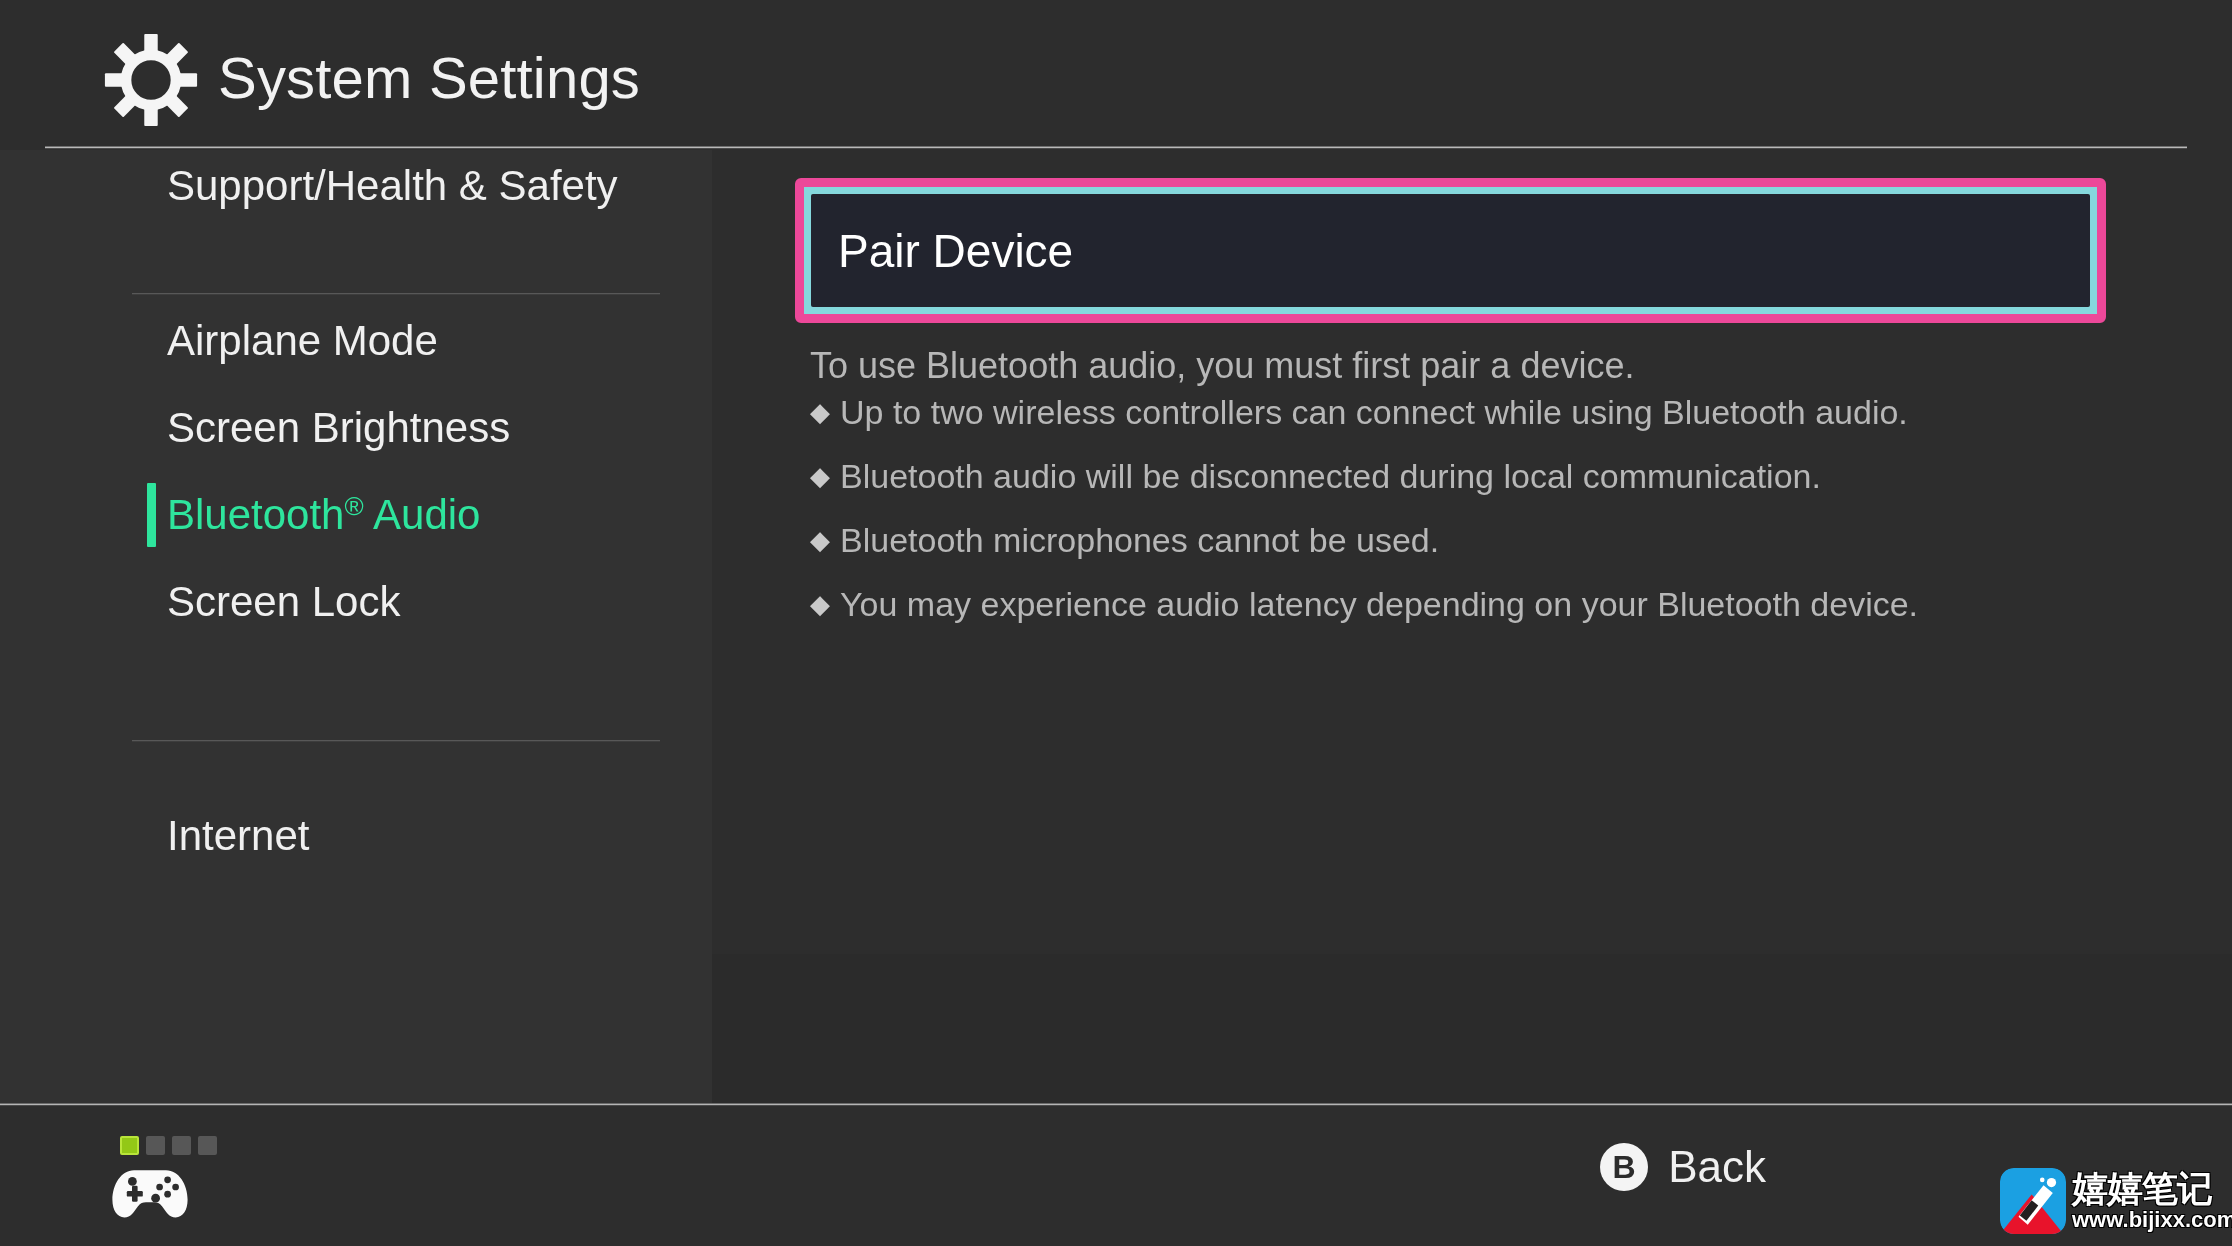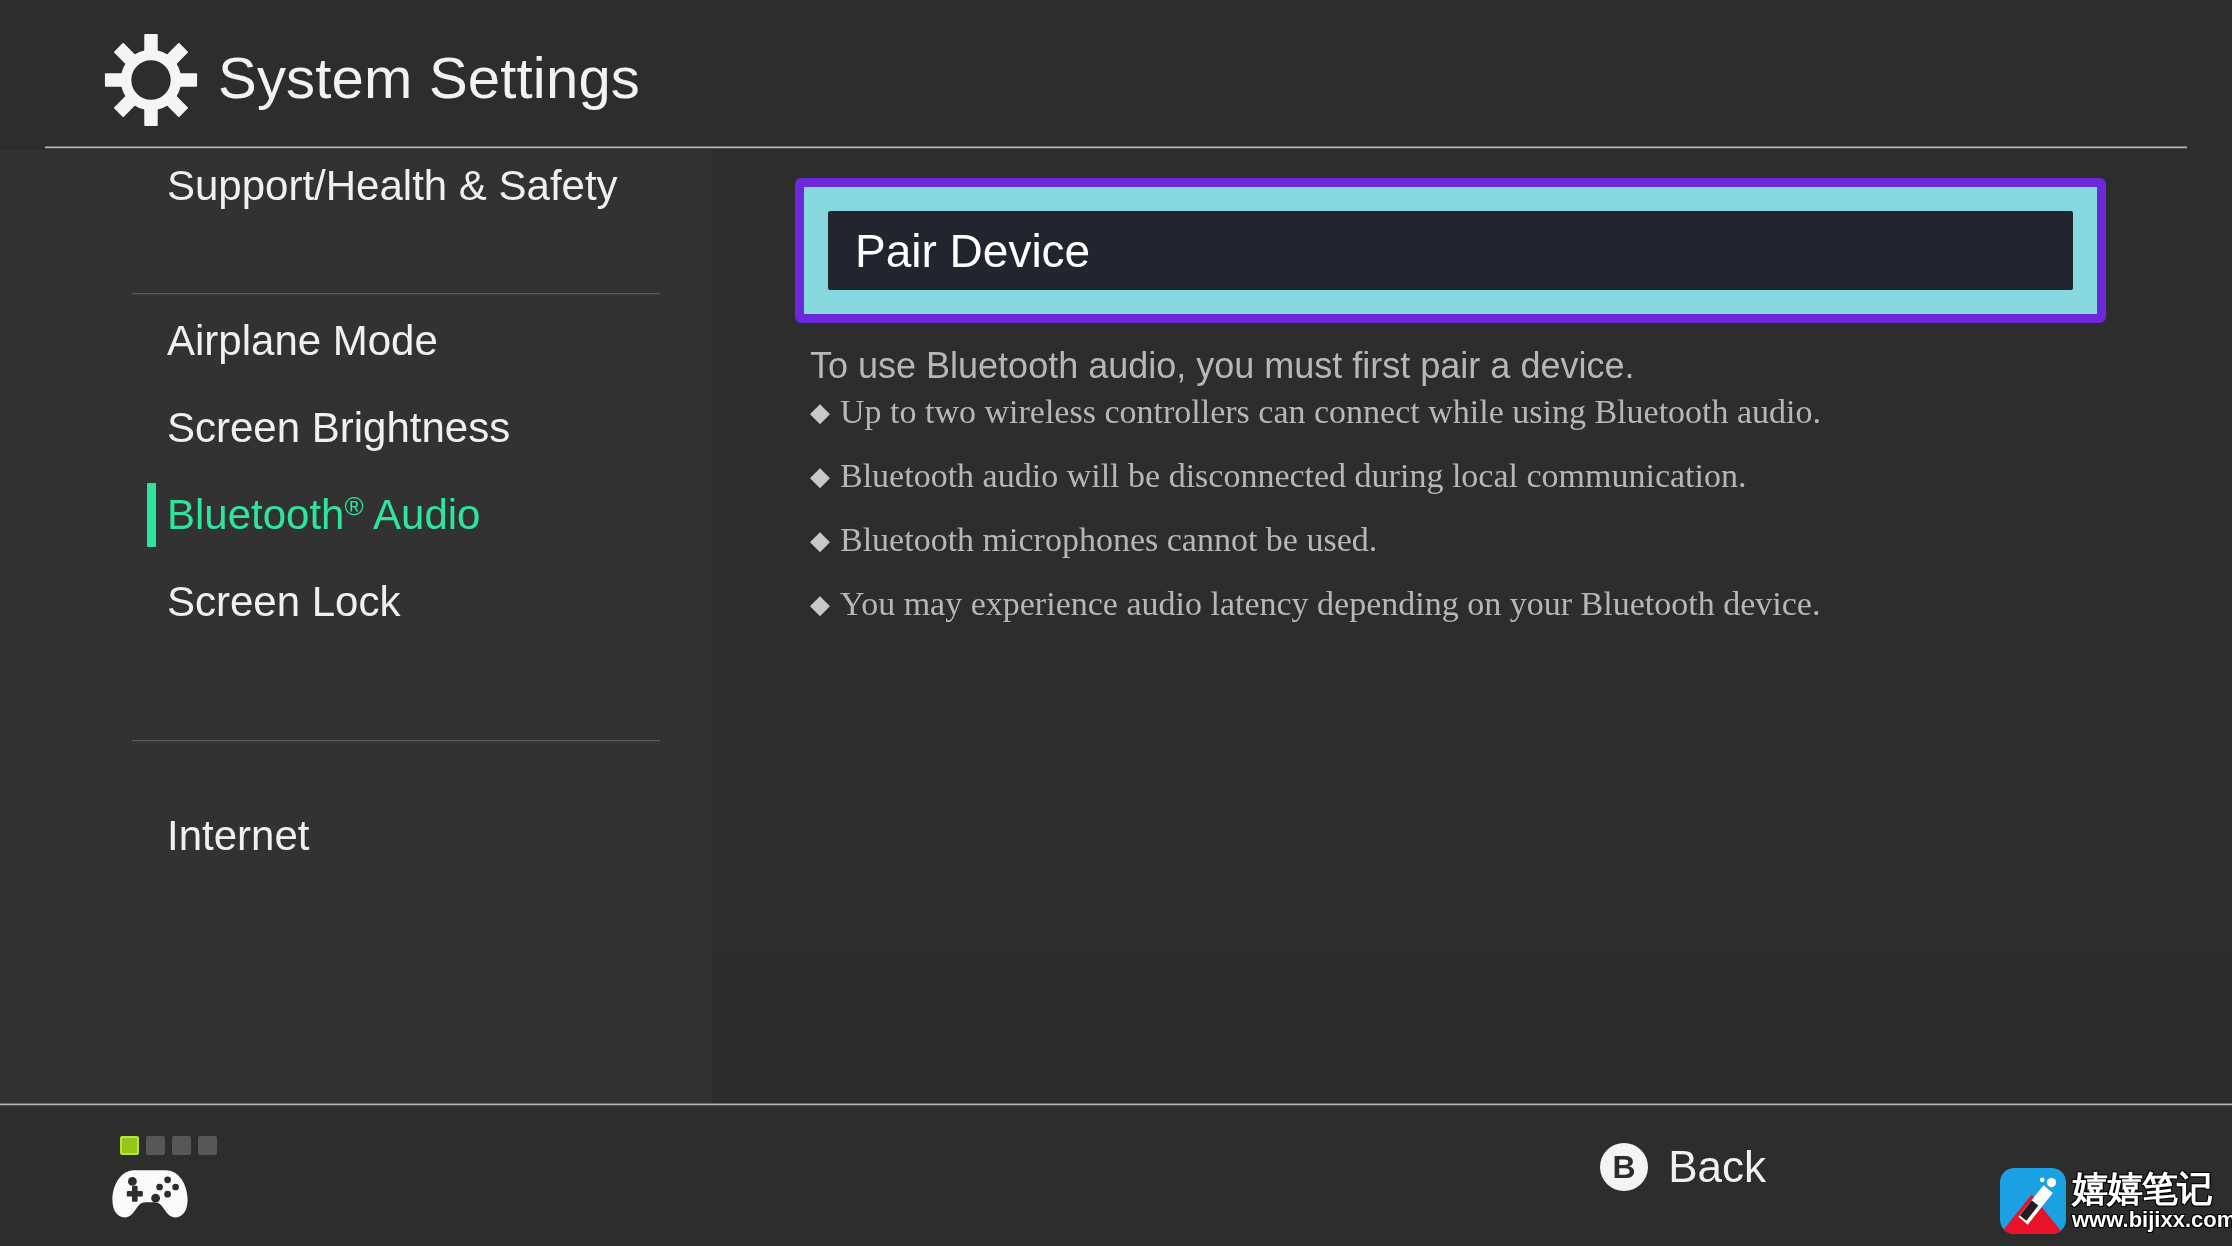--- a/index.html
+++ b/index.html
@@ -115,24 +115,24 @@
     height: 955px;
   }
 
   #pair-device-button {
     position: absolute;
     left: 83px;
     top: 28px;
     width: 1311px;
     height: 145px;
     box-sizing: border-box;
-    border: 9px solid #6d28d9;
+    border: 9px solid #ec4899;
     border-radius: 6px;
     background: #85d8dd;
-    padding: 24px;
+    padding: 7px;
   }
   #pair-device-inner {
     width: 100%;
     height: 100%;
     box-sizing: border-box;
     background: #22242e;
     border-radius: 2px;
     display: flex;
     align-items: center;
   }
@@ -171,21 +171,20 @@
     color: #c9c9c9;
     line-height: 32px;
     width: 30px;
     flex: 0 0 30px;
   }
   .note-text {
     font-size: 34px;
     color: #b7b7b7;
     line-height: 32px;
     white-space: nowrap;
-    font-family: Liberation Serif, serif;
   }
   .note-row + .note-row { margin-top: 0; }
 
   #sidebar-bottom-divider {
     position: absolute;
     left: 0;
     top: 1103px;
     width: 2232px;
     height: 3px;
     background: linear-gradient(to bottom, #6b6b6b 0 1px, #b5b5b5 1px 2px, #4a4a4a 2px 3px);

